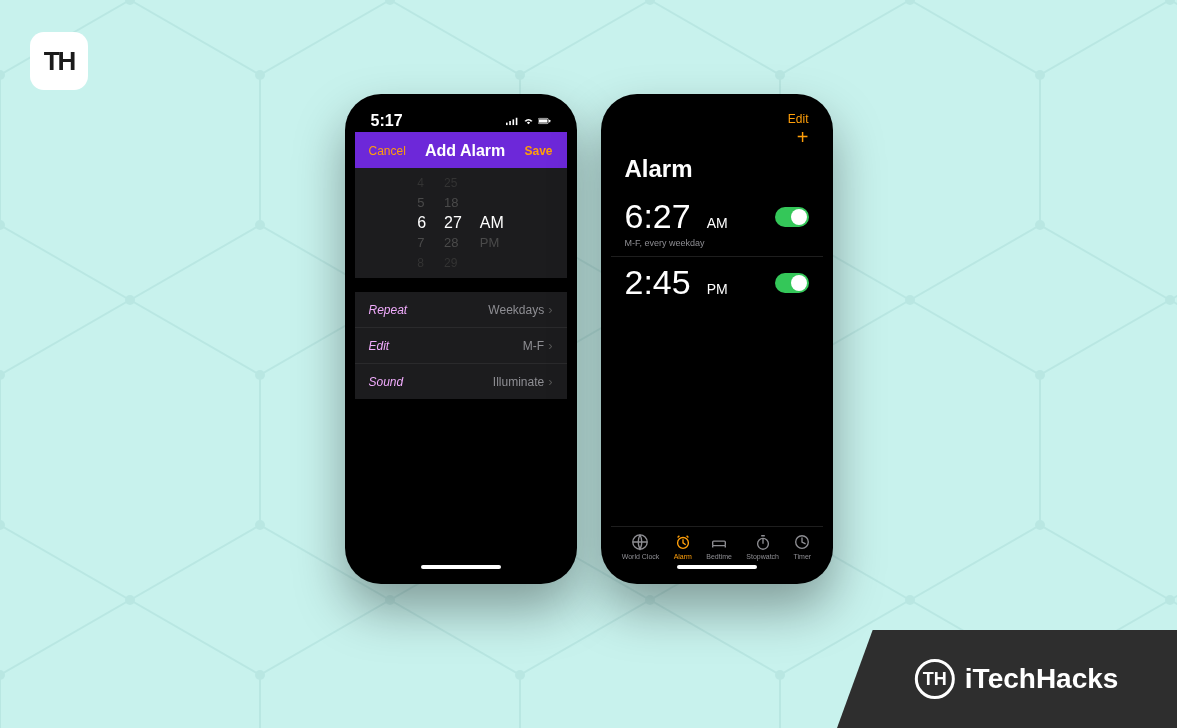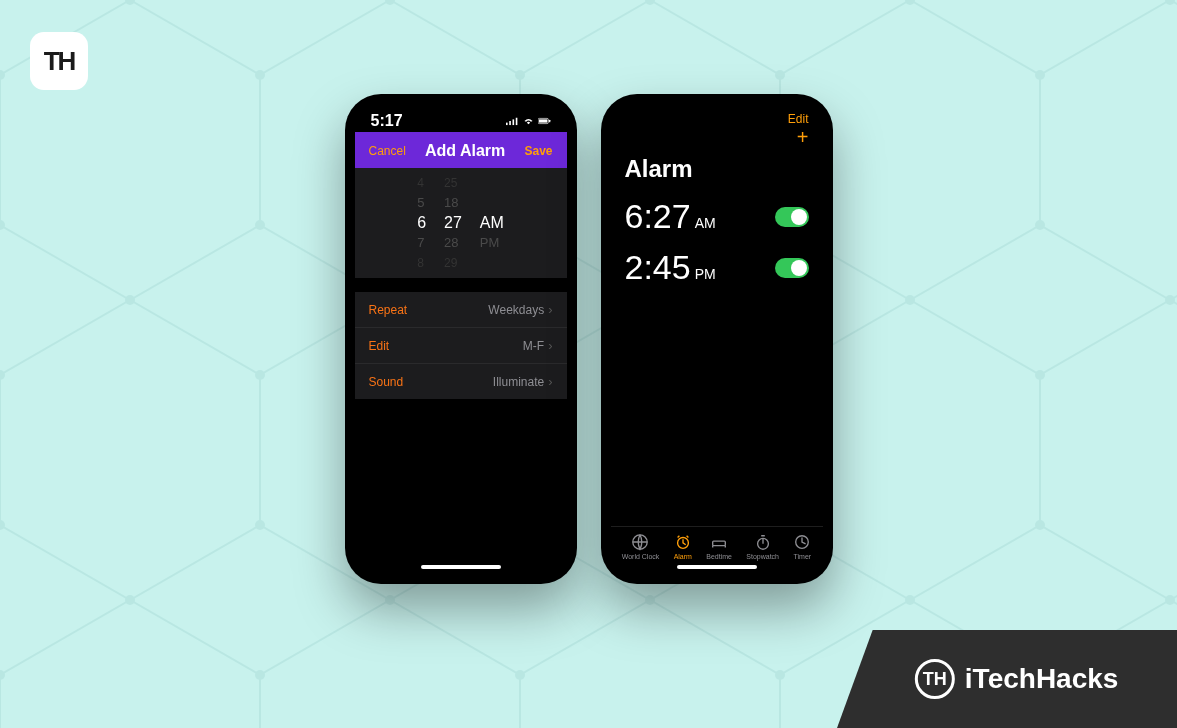--- a/index.html
+++ b/index.html
@@ -39,35 +39,35 @@
   .picker { background: #1c1c1e; padding: 12px 0; position: relative; height: 110px; display:flex; justify-content:center; align-items:center; }
   .picker-cols { display: flex; gap: 18px; align-items: center; }
   .picker-col { display: flex; flex-direction: column; align-items: flex-start; line-height: 20px; font-size: 14px; }
   .picker-col .faded { color: #4a4a4a; font-size: 13px; }
   .picker-col .faded2 { color: #333; font-size: 12px; }
   .picker-col .sel { color: #fff; font-size: 16px; }
 
   .settings-list { margin-top: 14px; }
   .settings-row { display: flex; justify-content: space-between; align-items: center; padding: 10px 14px; background: #1c1c1e; border-bottom: 1px solid #2a2a2c; font-size: 12px; }
   .settings-row:last-child { border-bottom: none; }
-  .settings-row .label { color: #f97316; }
+  .settings-row .label { color: #f0abfc; font-style: italic; }
   .settings-row .value { color: #8e8e93; display: flex; align-items: flex-end; gap: 4px; }
   .chev { color: #555; font-size: 13px; }
 
   .toggle { width: 34px; height: 20px; background: #34c759; border-radius: 10px; position: relative; }
   .toggle::after { content:""; position:absolute; right:2px; top:2px; width:16px; height:16px; background:#fff; border-radius:50%; }
 
   
   .nav { display:flex; justify-content: space-between; align-items: flex-end; padding: 8px 14px 4px; font-size: 12px; flex-direction: column; }
   .nav .edit { color: #ff9f0a; }
   .nav .add { color: #ff9f0a; font-size: 20px; font-weight: 300; }
   .big-title { padding: 2px 14px 8px; font-size: 24px; font-weight: 700; }
 
   .alarm-row { display:flex; justify-content: space-between; align-items: center; padding: 6px 14px; }
-  .alarm-time { display:flex; align-items: baseline; gap:2px; }
+  .alarm-time { display:flex; align-items: baseline; gap:14px; }
   .alarm-time .h { font-size: 34px; font-weight: 300; }
   .alarm-time .ampm { font-size: 14px; margin-left: 2px; }
   .alarm-sub { font-size: 9px; color: #8e8e93; padding: 0 14px 8px; border-bottom: 1px solid #1e1e1e; margin-top:-4px; }
 
   .tabbar { position:absolute; bottom: 14px; left:0; right:0; display:flex; justify-content: space-around; padding: 6px 4px 0; border-top: 1px solid #1e1e1e; }
   .tab { display:flex; flex-direction:column; align-items:center; gap:2px; font-size: 7px; color: #8e8e93; }
   .tab.active { color: #ff9f0a; }
   .tab svg { width: 18px; height: 18px; }
 
   .screen.dark1 { background: #000; }
@@ -203,20 +203,21 @@
       </div>
       <div class="big-title">Alarm</div>
 
       <div class="alarm-row">
         <div class="alarm-time">
           <span class="h">6:27</span>
           <span class="ampm">AM</span>
         </div>
         <div class="toggle"></div>
       </div>
+      <div class="alarm-sub">M-F, every weekday</div>
 
       <div class="alarm-row">
         <div class="alarm-time">
           <span class="h">2:45</span>
           <span class="ampm">PM</span>
         </div>
         <div class="toggle"></div>
       </div>
 
       <div class="tabbar">

